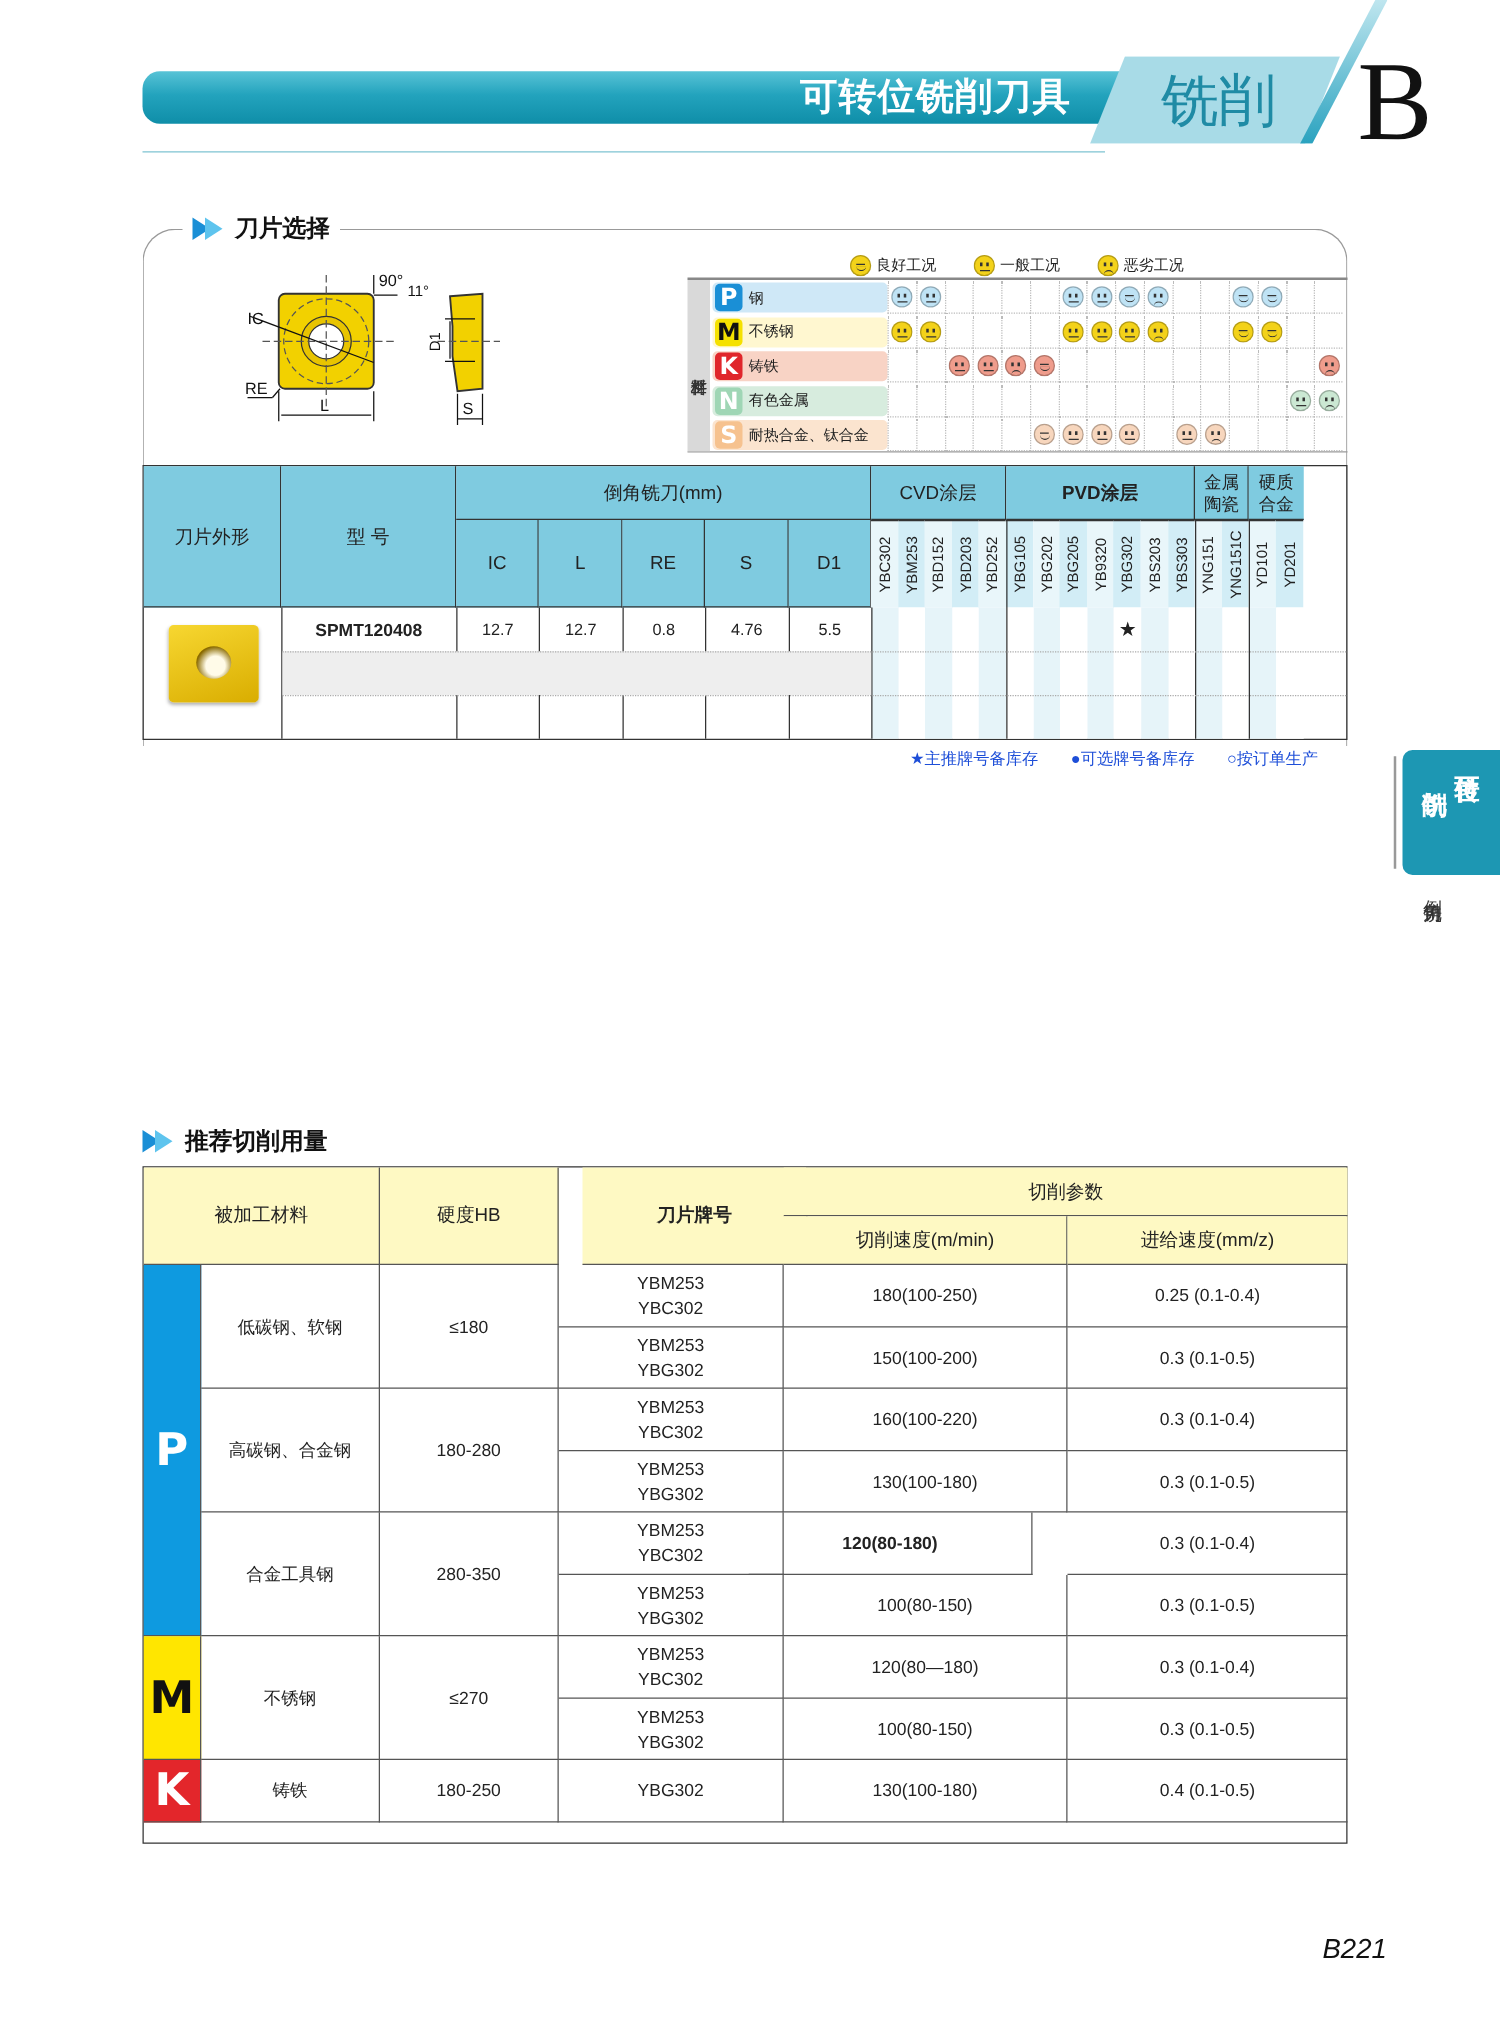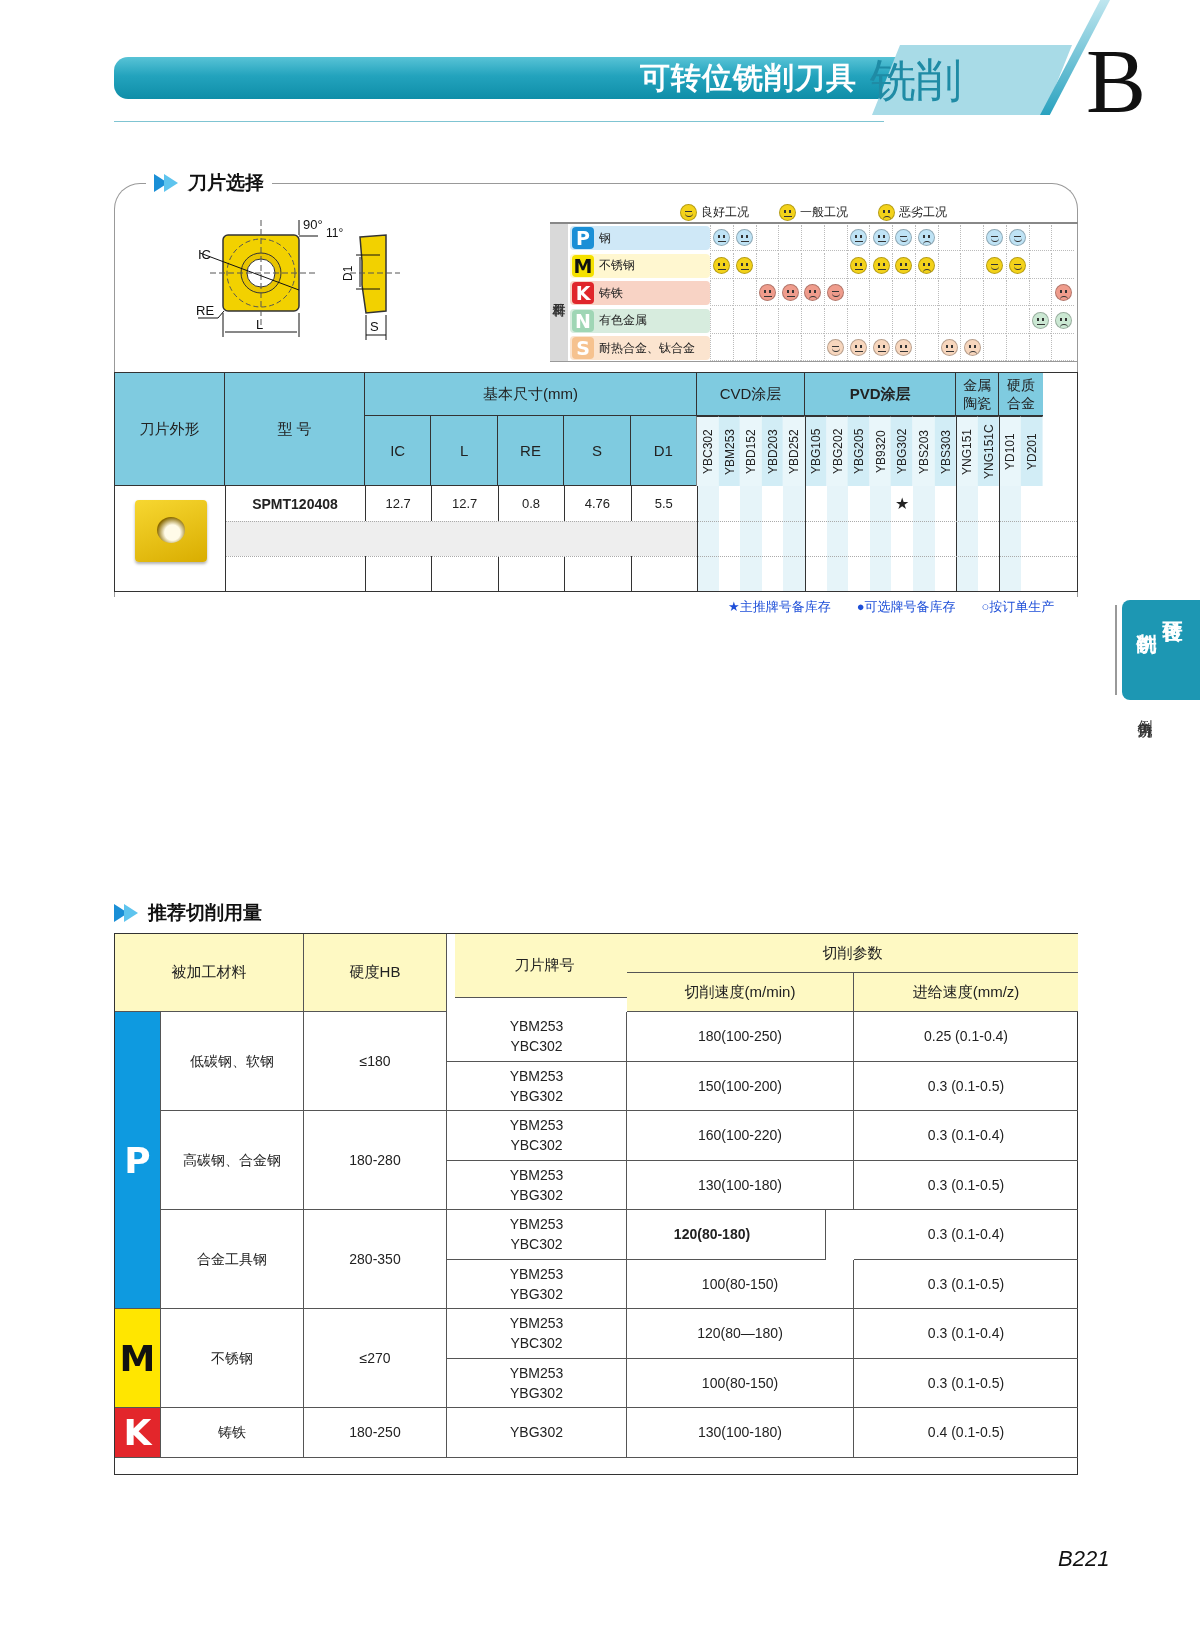--- a/index.html
+++ b/index.html
@@ -8,21 +8,21 @@
   .abs { position: absolute; }
 
   
   .hdr-bar { left: 114px; top: 57px; width: 800px; height: 42px; border-radius: 14px 0 0 14px;
              background: linear-gradient(180deg, #58c3d6 0%, #23a3bd 45%, #0f8ea8 100%); }
   .hdr-line { left: 114px; top: 121px; width: 770px; height: 1px; background: #7fc4d2; }
   .hdr-title { left: 640px; top: 60px; height: 36px; line-height: 36px; color: #fff; font-size: 30px;
                font-weight: bold; letter-spacing: 1px; }
   .hdr-tab { left: 872px; top: 45px; width: 200px; height: 70px; background: #a8dbe7;
              clip-path: polygon(14% 0, 100% 0, 86% 100%, 0 100%); }
-  .hdr-tab-text { left: 870px; top: 50px; font-size: 46px; color: #1f8ba5; line-height: 60px; }
+  .hdr-tab-text { left: 929px; top: 50px; font-size: 46px; color: #1f8ba5; line-height: 60px; }
   .hdr-slash { left: 1040px; top: 0px; width: 70px; height: 115px; background: linear-gradient(180deg,#bfe6ef,#2aa2bf);
                clip-path: polygon(86% 0, 100% 0, 14% 100%, 0 100%); }
   .hdr-letter { left: 1086px; top: 40px; font-family: "Liberation Serif", "DejaVu Serif", serif; font-size: 90px;
                 line-height: 84px; color: #111; }
 
   
   .sec-title { font-size: 19px; font-weight: bold; color: #111; display: flex; align-items: center; gap: 6px; }
   .sec-arrow { width: 28px; height: 18px; position: relative; }
   .sec-arrow::before, .sec-arrow::after { content: ""; position: absolute; top: 0; width: 0; height: 0;
        border-top: 9px solid transparent; border-bottom: 9px solid transparent; }
@@ -435,21 +435,21 @@
         <div class="mat-cell"></div>
         <div class="mat-cell"></div>
         <div class="mat-cell"></div>
       </div>
     </div>
   </div>
 
 <div class="abs spec" id="spec">
   <div class="spec-h" style="left:0;top:0;width:110px;height:113px;">刀片外形</div>
   <div class="spec-h" style="left:110px;top:0;width:140px;height:113px;">型 号</div>
-  <div class="spec-h" style="left:250px;top:0;width:332px;height:43px;">基本尺寸(mm)</div>
+  <div class="spec-h" style="left:250px;top:0;width:332px;height:43px;">倒角铣刀(mm)</div>
 <div class="spec-h" style="left: 250px; top: 43px; width: 66.4px; height: 70px;">IC</div>
     <div class="spec-h" style="left: 316.4px; top: 43px; width: 66.4px; height: 70px;">L</div>
     <div class="spec-h" style="left: 382.8px; top: 43px; width: 66.4px; height: 70px;">RE</div>
     <div class="spec-h" style="left: 449.2px; top: 43px; width: 66.4px; height: 70px;">S</div>
     <div class="spec-h" style="left: 515.6px; top: 43px; width: 66.4px; height: 70px;">D1</div>
     <div class="spec-h" style="left: 582px; top: 0px; width: 108px; height: 43px;">CVD涂层</div>
     <div class="spec-h" style="left: 690px; top: 0px; width: 151.2px; height: 43px; font-weight: bold;">PVD涂层</div>
     <div class="spec-h" style="left: 841.2px; top: 0px; width: 43.2px; height: 43px; font-size: 14px; line-height: 18px; padding: 0px 6px;">金属陶瓷</div>
     <div class="spec-h" style="left: 884.4px; top: 0px; width: 43.2px; height: 43px; font-size: 14px; line-height: 18px; padding: 0px 6px; border-right: none;">硬质合金</div>
     <div class="spec-grade alt" style="left: 582px; width: 21.6px;">YBC302</div>
@@ -523,21 +523,21 @@
 <div class="abs side-sub">倒角铣刀</div>
 
 <div class="abs sec2-title sec-title">
   <span class="sec-arrow"></span>
   <span>推荐切削用量</span>
 </div>
 
 <div class="abs cut" id="cut">
   <div class="cut-h" style="left:0;top:0;width:189px;height:78px;">被加工材料</div>
   <div class="cut-h" style="left:189px;top:0;width:143px;height:78px;">硬度HB</div>
-  <div class="cut-h" style="left:340px;top:0;width:180px;height:64px;">刀片牌号</div>
+  <div class="cut-h" style="left:351px;top:0;width:180px;height:78px;font-weight:bold;">刀片牌号</div>
   <div class="cut-h" style="left:512px;top:0;width:451px;height:39px;border-right:none;">切削参数</div>
   <div class="cut-h" style="left:512px;top:39px;width:227px;height:39px;">切削速度(m/min)</div>
   <div class="cut-h" style="left:739px;top:39px;width:224px;height:39px;border-right:none;">进给速度(mm/z)</div>
 <div class="iso-band" style="top: 78px; height: 297px; background: rgb(14, 154, 224); color: rgb(255, 255, 255); border-right: 1px solid rgb(85, 85, 85);">P</div>
     <div class="cut-c" style="left: 46px; top: 78px; width: 143px; height: 99px;">低碳钢、软钢</div>
     <div class="cut-c" style="left: 189px; top: 78px; width: 143px; height: 99px;">≤180</div>
     <div class="cut-c" style="left: 332px; top: 78px; width: 180px; height: 49.5px; white-space: pre-line;">YBM253
 YBC302</div>
     <div class="cut-c" style="left: 512px; top: 78px; width: 227px; height: 49.5px;">180(100-250)</div>
     <div class="cut-c" style="left: 739px; top: 78px; width: 224px; height: 49.5px; border-right: none;">0.25 (0.1-0.4)</div>

